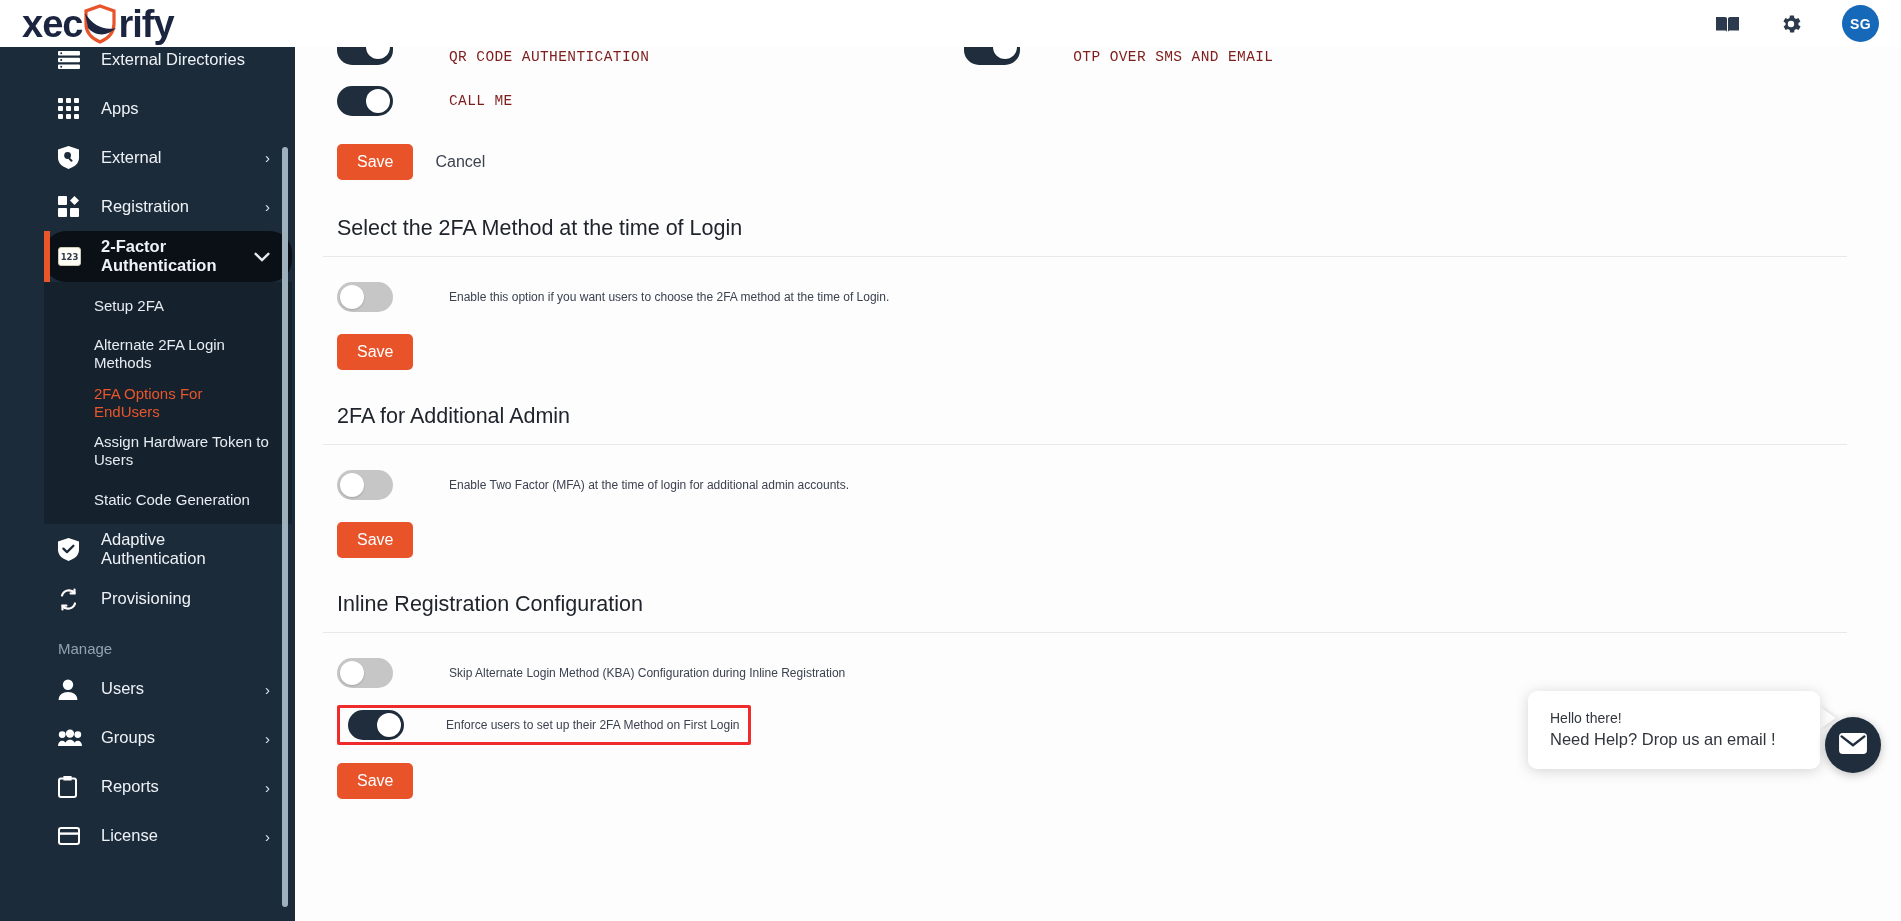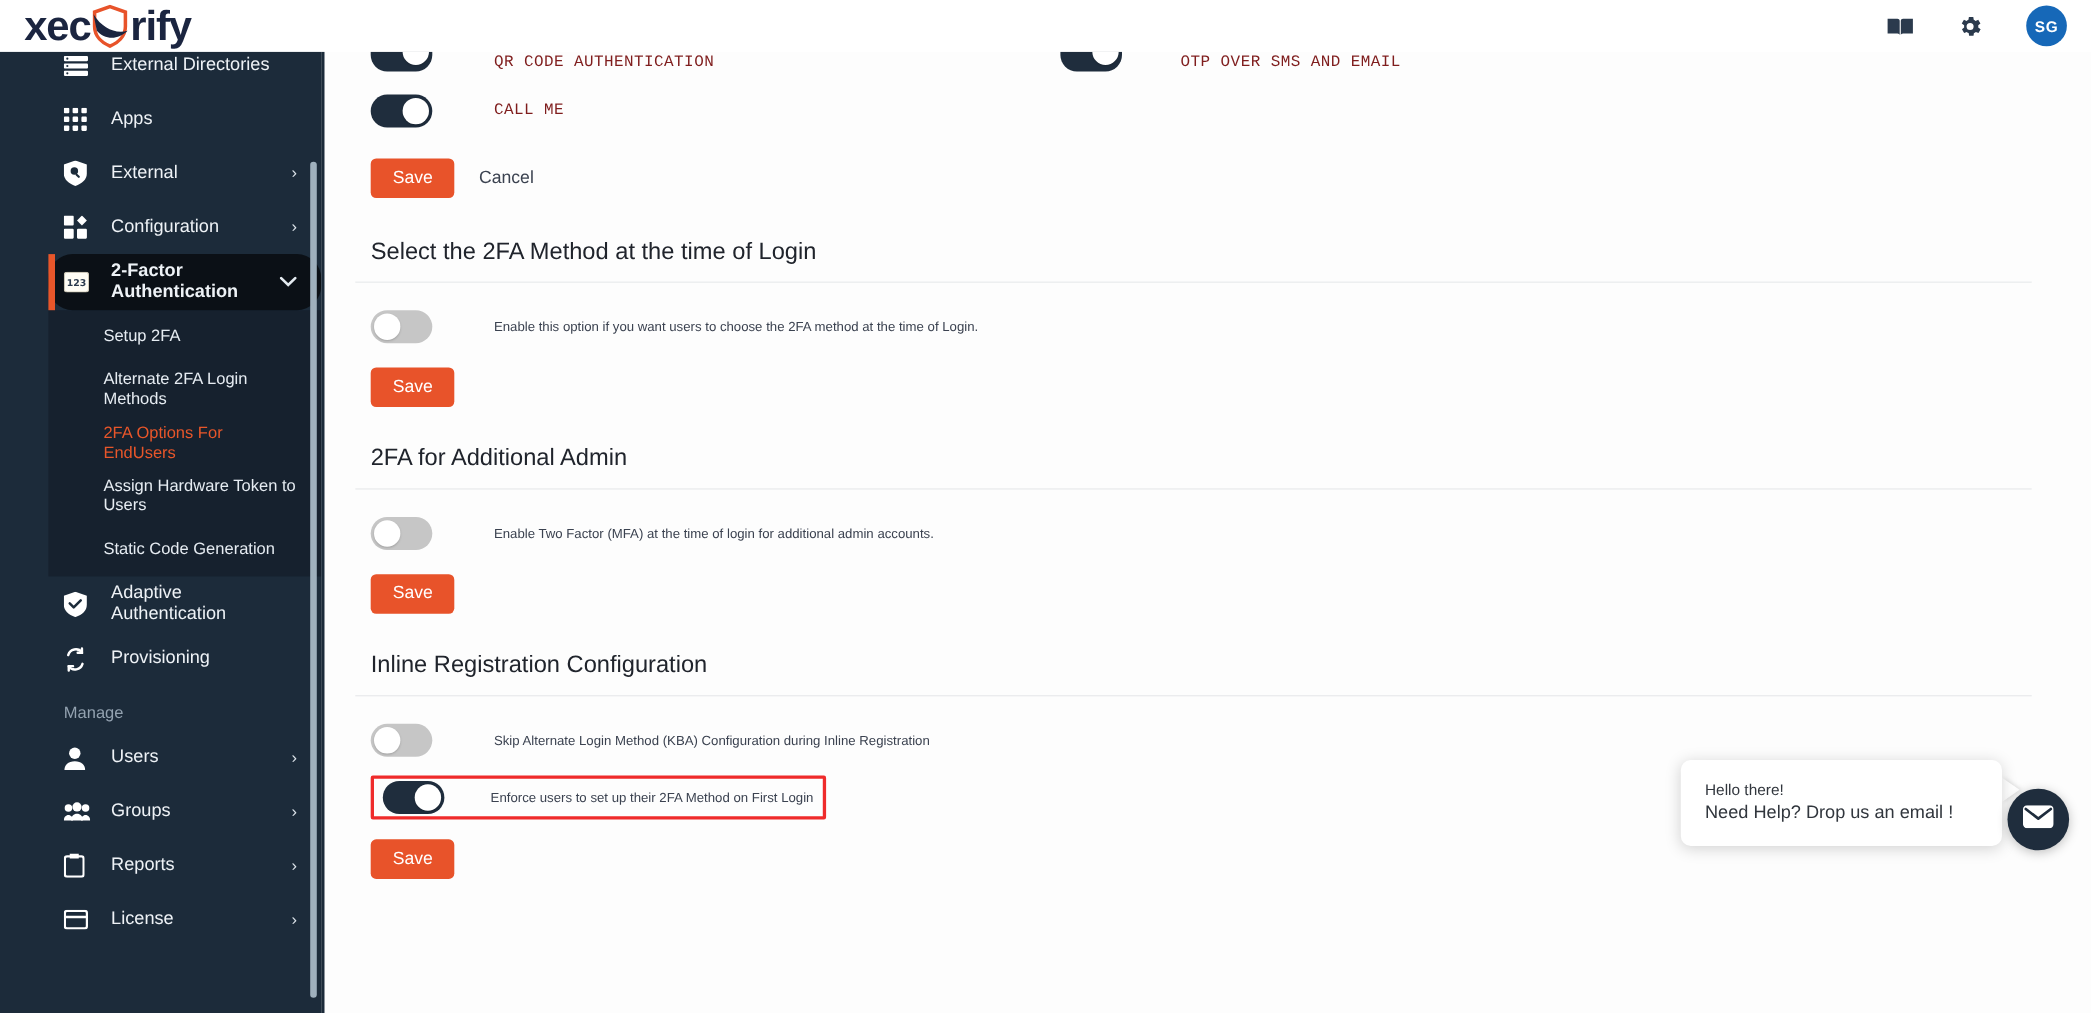--- a/index.html
+++ b/index.html
@@ -284,21 +284,21 @@
 
       <div class="sb-item">
         <span class="ic">
           <svg width="22" height="22" viewBox="0 0 22 22" fill="currentColor">
             <rect x="0" y="0" width="9" height="9" rx="1"></rect>
             <rect x="0" y="12" width="9" height="9" rx="1"></rect>
             <rect x="12" y="12" width="9" height="9" rx="1"></rect>
             <path d="M16.5 0 21 4.5 16.5 9 12 4.5Z"></path>
           </svg>
         </span>
-        <span class="lbl">Configuration</span>
+        <span class="lbl">Registration</span>
         <span class="chev">›</span>
       </div>
 
       <div class="sb-item active">
         <span class="ic">
           <svg width="23" height="19" viewBox="0 0 23 19">
             <rect x="0.5" y="0.5" width="22" height="18" rx="2.5" fill="#fffdf5" stroke="#cfc9b8"></rect>
             <text x="11.5" y="13" font-size="8.5" font-family="DejaVu Sans, sans-serif" fill="#2b3a4d" text-anchor="middle">123</text>
           </svg>
         </span>

